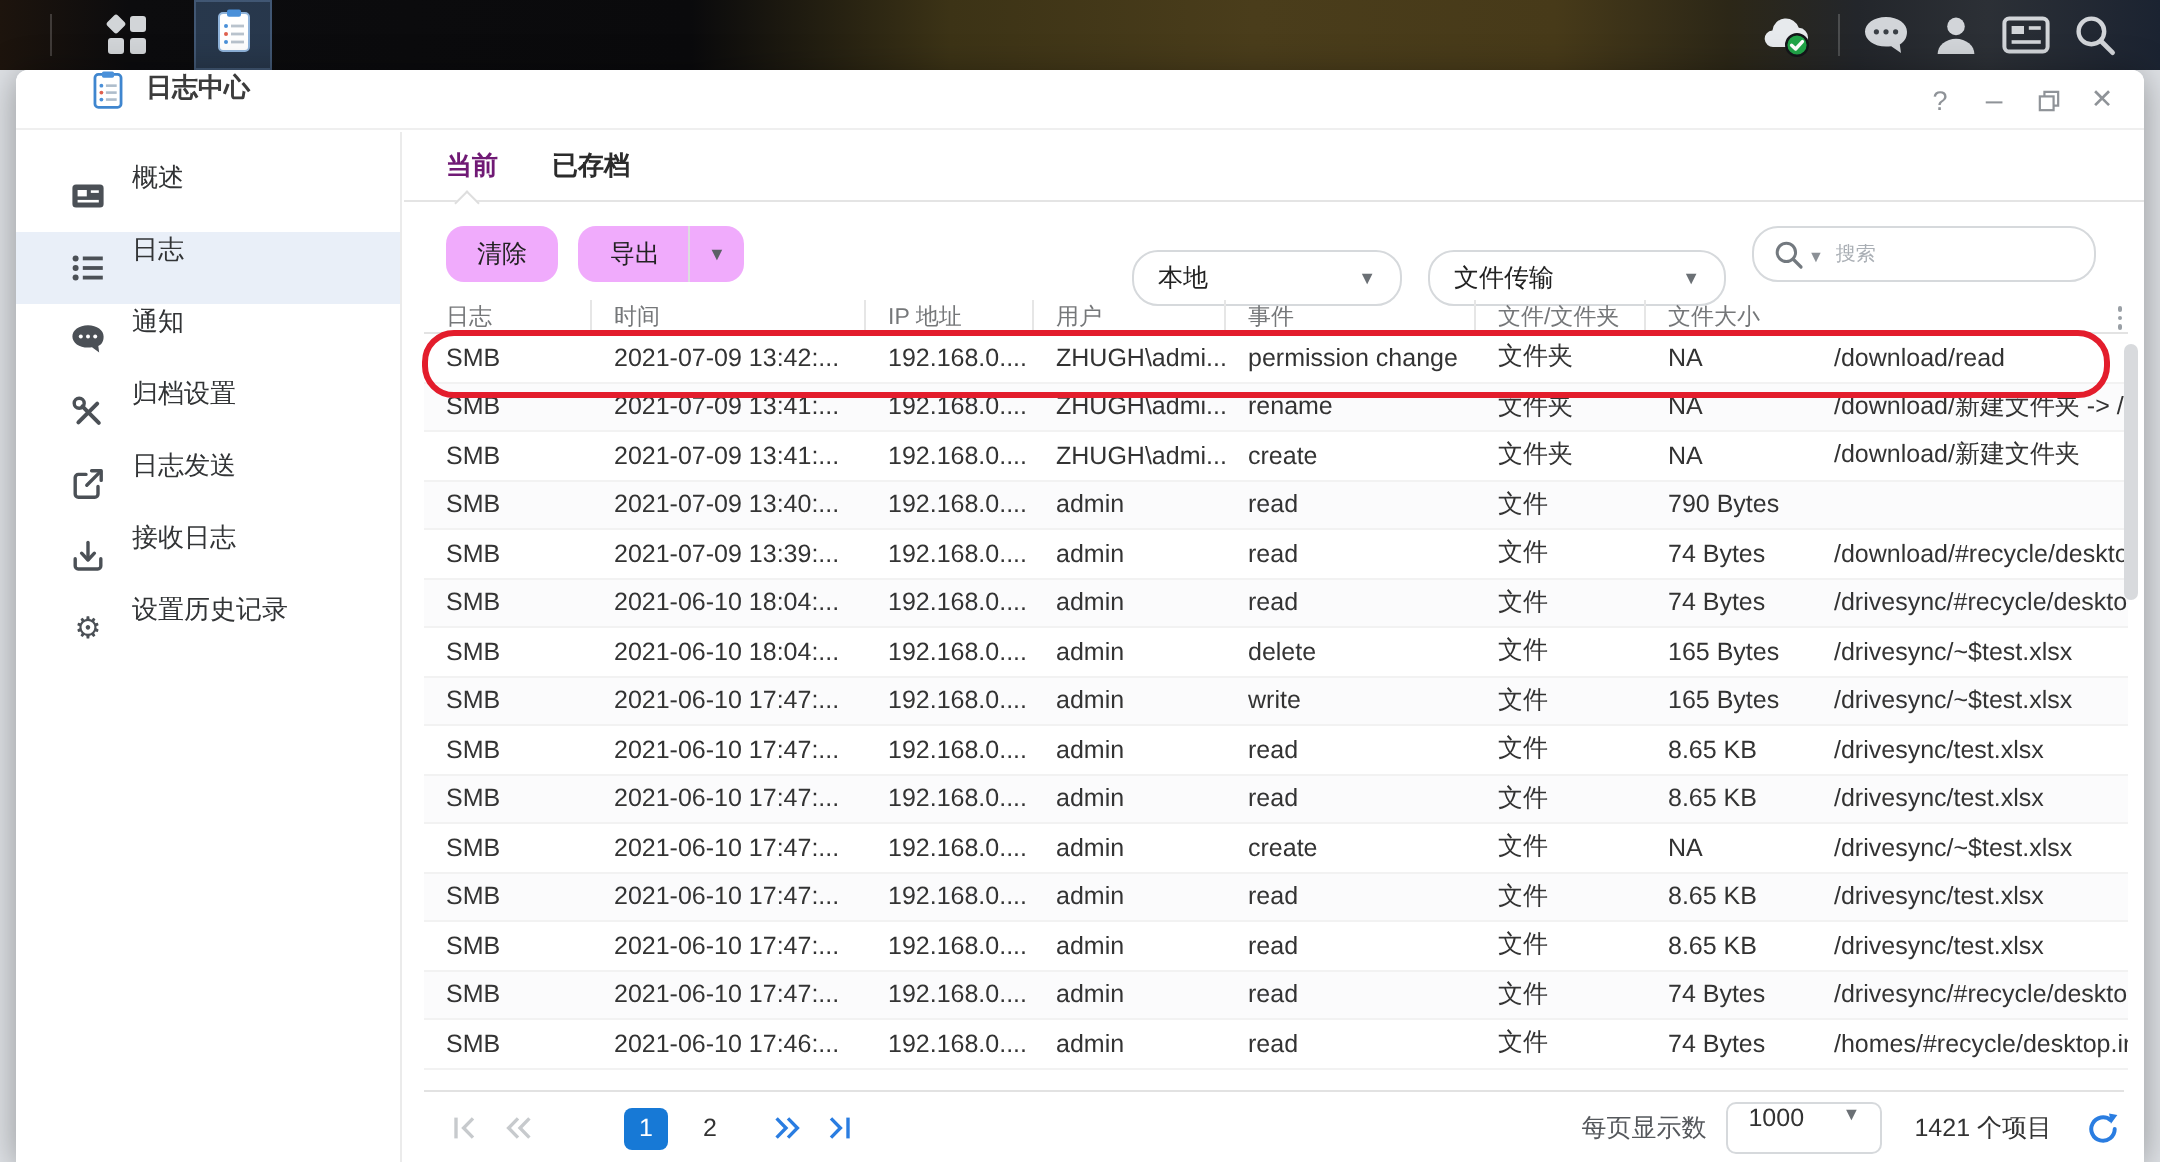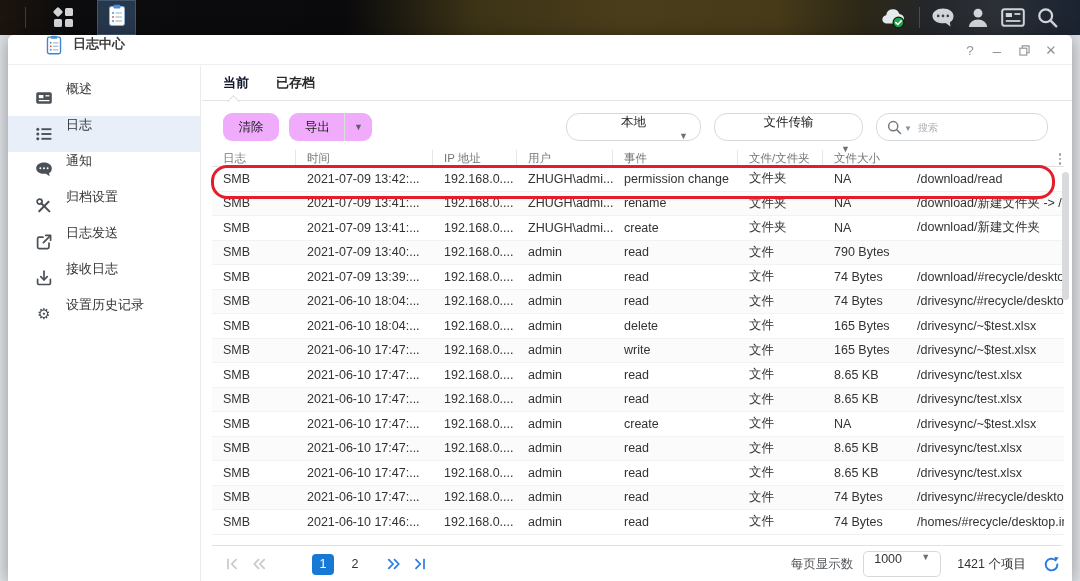--- a/index.html
+++ b/index.html
@@ -41,29 +41,29 @@
   .side-item { height:36px; display:flex; align-items:flex-start; padding-left:58px; cursor:pointer; position:relative; }
   .side-item.selected { background:#e9eff8; }
   .side-item .s-ic { position:absolute; left:27px; top:50%; transform:translateY(-50%); width:18px; height:18px; display:flex; align-items:center; justify-content:center; color:#4b5056; font-size:15px; }
   .side-item .s-label { font-size:13px; color:#323436; }
 
   
   .content { position:absolute; left:194px; top:31px; right:0; bottom:0; background:#fff; border-radius:0 6px 0 0; }
 
   .tabs { position:absolute; left:0; top:0; right:0; height:35px; border-bottom:1px solid #e4e4e4; }
   .tab { position:absolute; top:0; height:34px; display:flex; align-items:center; font-size:13px; font-weight:bold; color:#2b2b2b; cursor:pointer; }
-  .tab.active { color:#0f172a; }
+  .tab.active { color:#701a75; }
   .tab-notch { position:absolute; left:27px; top:31px; width:9px; height:9px; background:#fff; border-left:1px solid #dedede; border-top:1px solid #dedede; transform:rotate(45deg); z-index:2; }
 
   .toolbar { position:absolute; left:0; top:47px; right:0; height:29px; }
   .btn { position:absolute; top:0; height:28px; background:#f0abfc; border-radius:9px; display:flex; align-items:center; justify-content:center; font-size:12.5px; color:#222; cursor:pointer; }
   .split { display:flex; align-items:stretch; padding:0; }
   .split .seg-main { display:flex; align-items:center; padding:0 14px 0 16px; }
   .split .seg-caret { display:flex; align-items:center; padding:0 9px; border-left:1px solid #dcdddf; color:#5c6166; font-size:9px; }
-  .dd { position:absolute; top:0; height:28px; background:#fff; border:1px solid #d6d9dc; border-radius:13px; display:flex; align-items:center; padding:0 12px; font-size:12.5px; color:#222; cursor:pointer;flex-direction:column; }
+  .dd { position:absolute; top:12px; height:28px; background:#fff; border:1px solid #d6d9dc; border-radius:13px; display:flex; align-items:center; padding:0 12px; font-size:12.5px; color:#222; cursor:pointer; }
   .dd .caret { margin-left:auto; color:#6b7075; font-size:9px; }
   .searchbox { position:absolute; top:0; height:28px; background:#fff; border:1px solid #d6d9dc; border-radius:13px; display:flex; align-items:center; padding:0 10px; cursor:text; }
   .searchbox .s-caret { font-size:8px; color:#8b9096; margin:2px 6px 0 2px; }
   .searchbox input { border:0; outline:0; font-size:10px; color:#333; width:110px; font-family:inherit; background:transparent; }
   .searchbox input::placeholder { color:#aaafb5; }
 
   
   .table { position:absolute; left:10px; top:84px; width:852px; }
   .thead { display:grid; grid-template-columns:84px 137px 84px 96px 125px 85px 83px minmax(0,1fr); height:17px; border-bottom:1px solid #e3e3e3; }
   .th { font-size:11.5px; color:#757779; padding-left:11px; display:flex; align-items:center; white-space:nowrap; overflow:hidden; border-right:1px solid #e6e6e6; cursor:pointer; }

